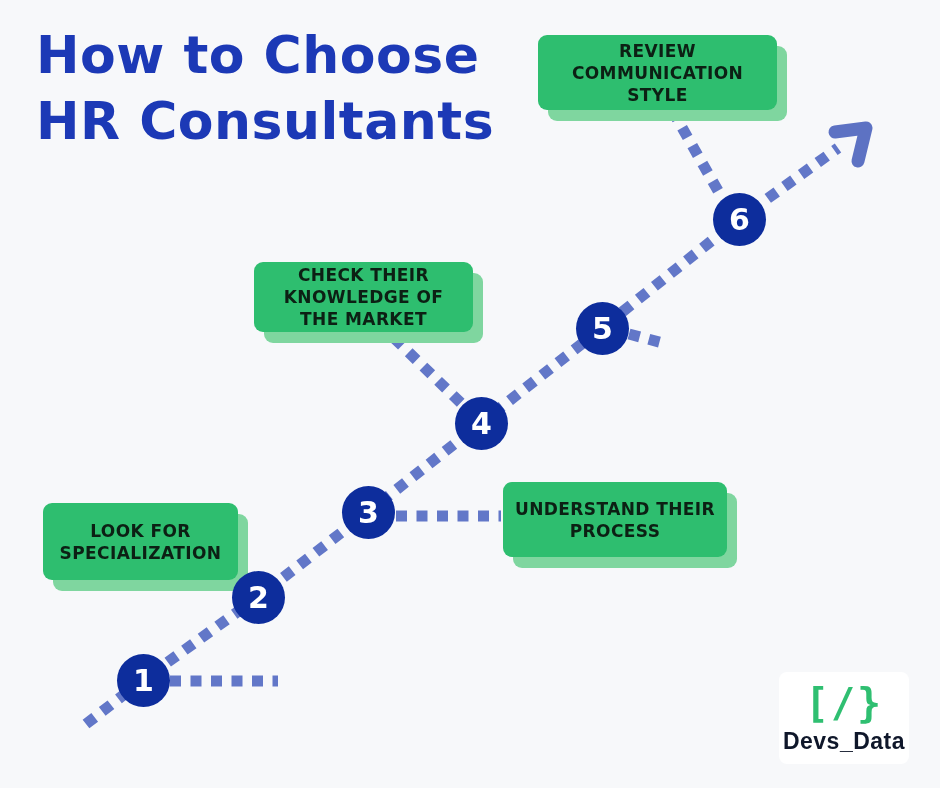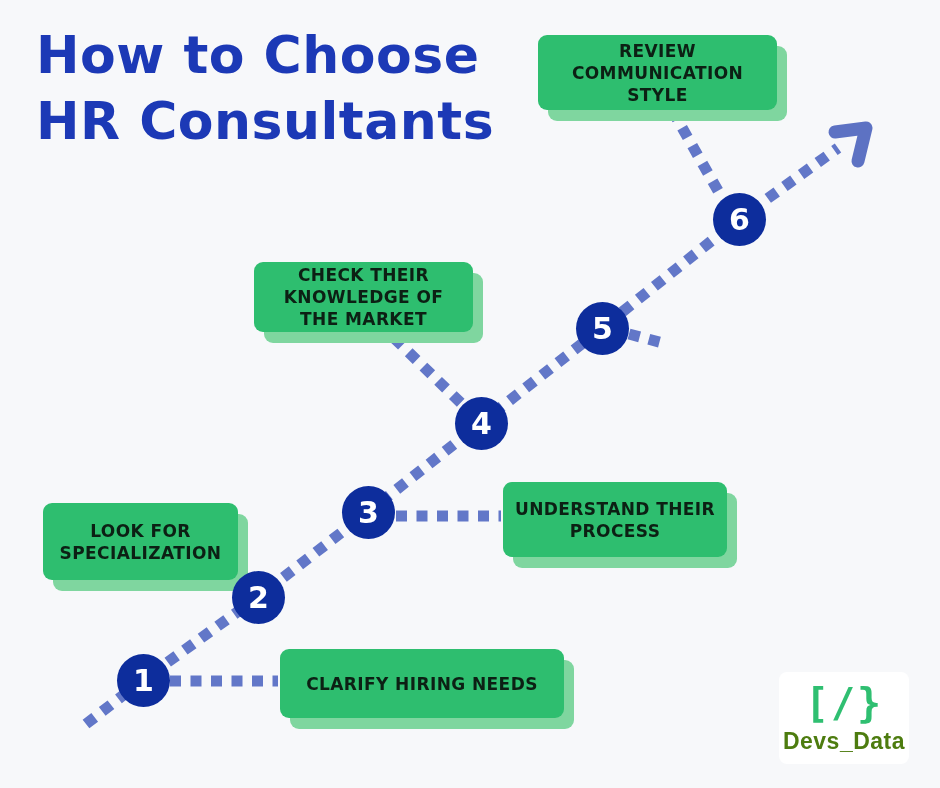--- a/index.html
+++ b/index.html
@@ -94,21 +94,21 @@
   .brand-symbol {
     color: #2fbf71;
     font-size: 40px;
     line-height: 44px;
     font-weight: bold;
     letter-spacing: 2px;
     font-family: "DejaVu Sans Mono", monospace;
   }
   .brand-name {
     margin-top: 3px;
-    color: #4d7c0f;
+    color: #0f172a;
     font-size: 23px;
     font-weight: bold;
     font-family: "Liberation Sans", sans-serif;
     letter-spacing: 0.5px;
   }
 </style>
 </head>
 <body>
 
 <div class="canvas">
@@ -125,23 +125,20 @@
     <path d="M 672 110 L 721 196" fill="none" stroke="#6277c8" stroke-width="11" stroke-dasharray="11 9.5"></path>
 
     <path d="M 835 132 L 866 128 L 858 161" fill="none" stroke="#5d72c3" stroke-width="13" stroke-linecap="round" stroke-linejoin="round"></path>
   </svg>
 
   <div class="title">
     <div>How to Choose</div>
     <div>HR Consultants</div>
   </div>
 
-  <div class="label-box box1">
-    <span>CLARIFY HIRING NEEDS</span>
-  </div>
   <div class="label-box box2">
     <span>LOOK FOR SPECIALIZATION</span>
   </div>
   <div class="label-box box3">
     <span>UNDERSTAND THEIR PROCESS</span>
   </div>
   <div class="label-box box4">
     <span>CHECK THEIR KNOWLEDGE OF THE MARKET</span>
   </div>
   <div class="label-box box6">

